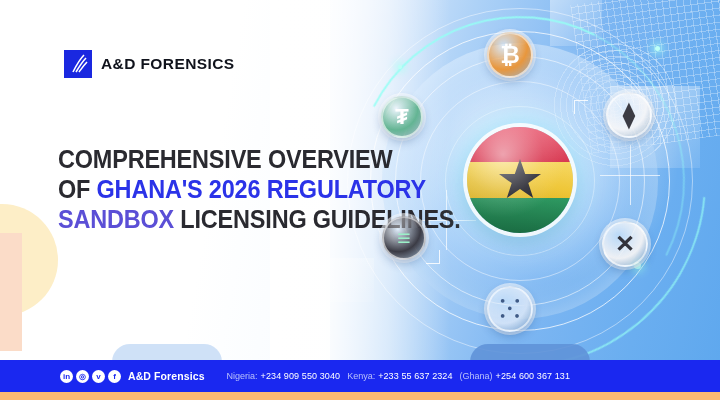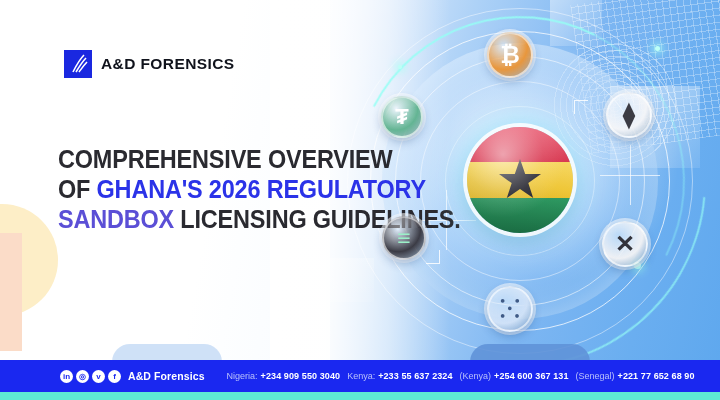--- a/index.html
+++ b/index.html
@@ -2,21 +2,21 @@
 <html><head>
 <meta charset="utf-8">
 <style>
   * { margin:0; padding:0; box-sizing:border-box; }
   html,body { width:720px; height:400px; overflow:hidden; }
   body {
     font-family:"Liberation Sans", sans-serif;
     background:#ffffff;
     position:relative;
   }
-  .stage { position:absolute; inset:0; width:720px; height:400px; overflow:hidden; background:#5eead4; }
+  .stage { position:absolute; inset:0; width:720px; height:400px; overflow:hidden; background:#fdba74; }
 
   
   .bg-right {
     position:absolute; left:300px; top:0; width:420px; height:362px;
     background:
       radial-gradient(circle at 62% 45%, rgba(255,255,255,.55) 0%, rgba(255,255,255,0) 36%),
       linear-gradient(105deg, #f4f9ff 0%, #dceafc 14%, #aed2f7 34%, #7db6f2 60%, #6aaef0 82%, #5fa8ee 100%);
   }
   .bg-fade {
     position:absolute; left:270px; top:0; width:180px; height:362px;
@@ -173,21 +173,21 @@
   }
   .socials { display:flex; gap:3px; margin-left:60px; align-items:center; }
   .soc {
     width:13px; height:13px; border-radius:50%; background:#fff;
     display:flex; align-items:center; justify-content:center;
     color:#1a28f0; font-size:8px; font-weight:700;
   }
   .brand-f { color:#fff; font-size:10.5px; font-weight:700; margin-left:7px; letter-spacing:.1px; }
   .contacts { display:flex; align-items:center; gap:7px; margin-left:22px; font-size:9px; white-space:nowrap; }
   .c-lbl { color:#b9c0fb; font-weight:400;text-align:center; }
-  .c-num { color:#ffffff; font-weight:700; letter-spacing:.1px; }
+  .c-num { color:#ffffff; font-weight:400; letter-spacing:.1px; }
   .c-item { display:flex; gap:3px; align-items:baseline; }
 </style>
 </head>
 <body>
 
 <div class="stage">
 
   <div class="bg-right"></div>
   <div class="bg-left"></div>
   <div class="bg-fade"></div>
@@ -294,23 +294,19 @@
     <div class="contacts" id="contacts">
         <span class="c-item">
           <span class="c-lbl">Nigeria:</span>
           <span class="c-num">+234 909 550 3040</span>
         </span>
         <span class="c-item">
           <span class="c-lbl">Kenya:</span>
           <span class="c-num">+233 55 637 2324</span>
         </span>
         <span class="c-item">
-          <span class="c-lbl">(Kenya)</span>
+          <span class="c-lbl">(Ghana)</span>
           <span class="c-num">+254 600 367 131</span>
         </span>
-        <span class="c-item">
-          <span class="c-lbl">(Senegal)</span>
-          <span class="c-num">+221 77 652 68 90</span>
-        </span>
       </div>
   </div>
 
 </div>
 
 </body></html>

